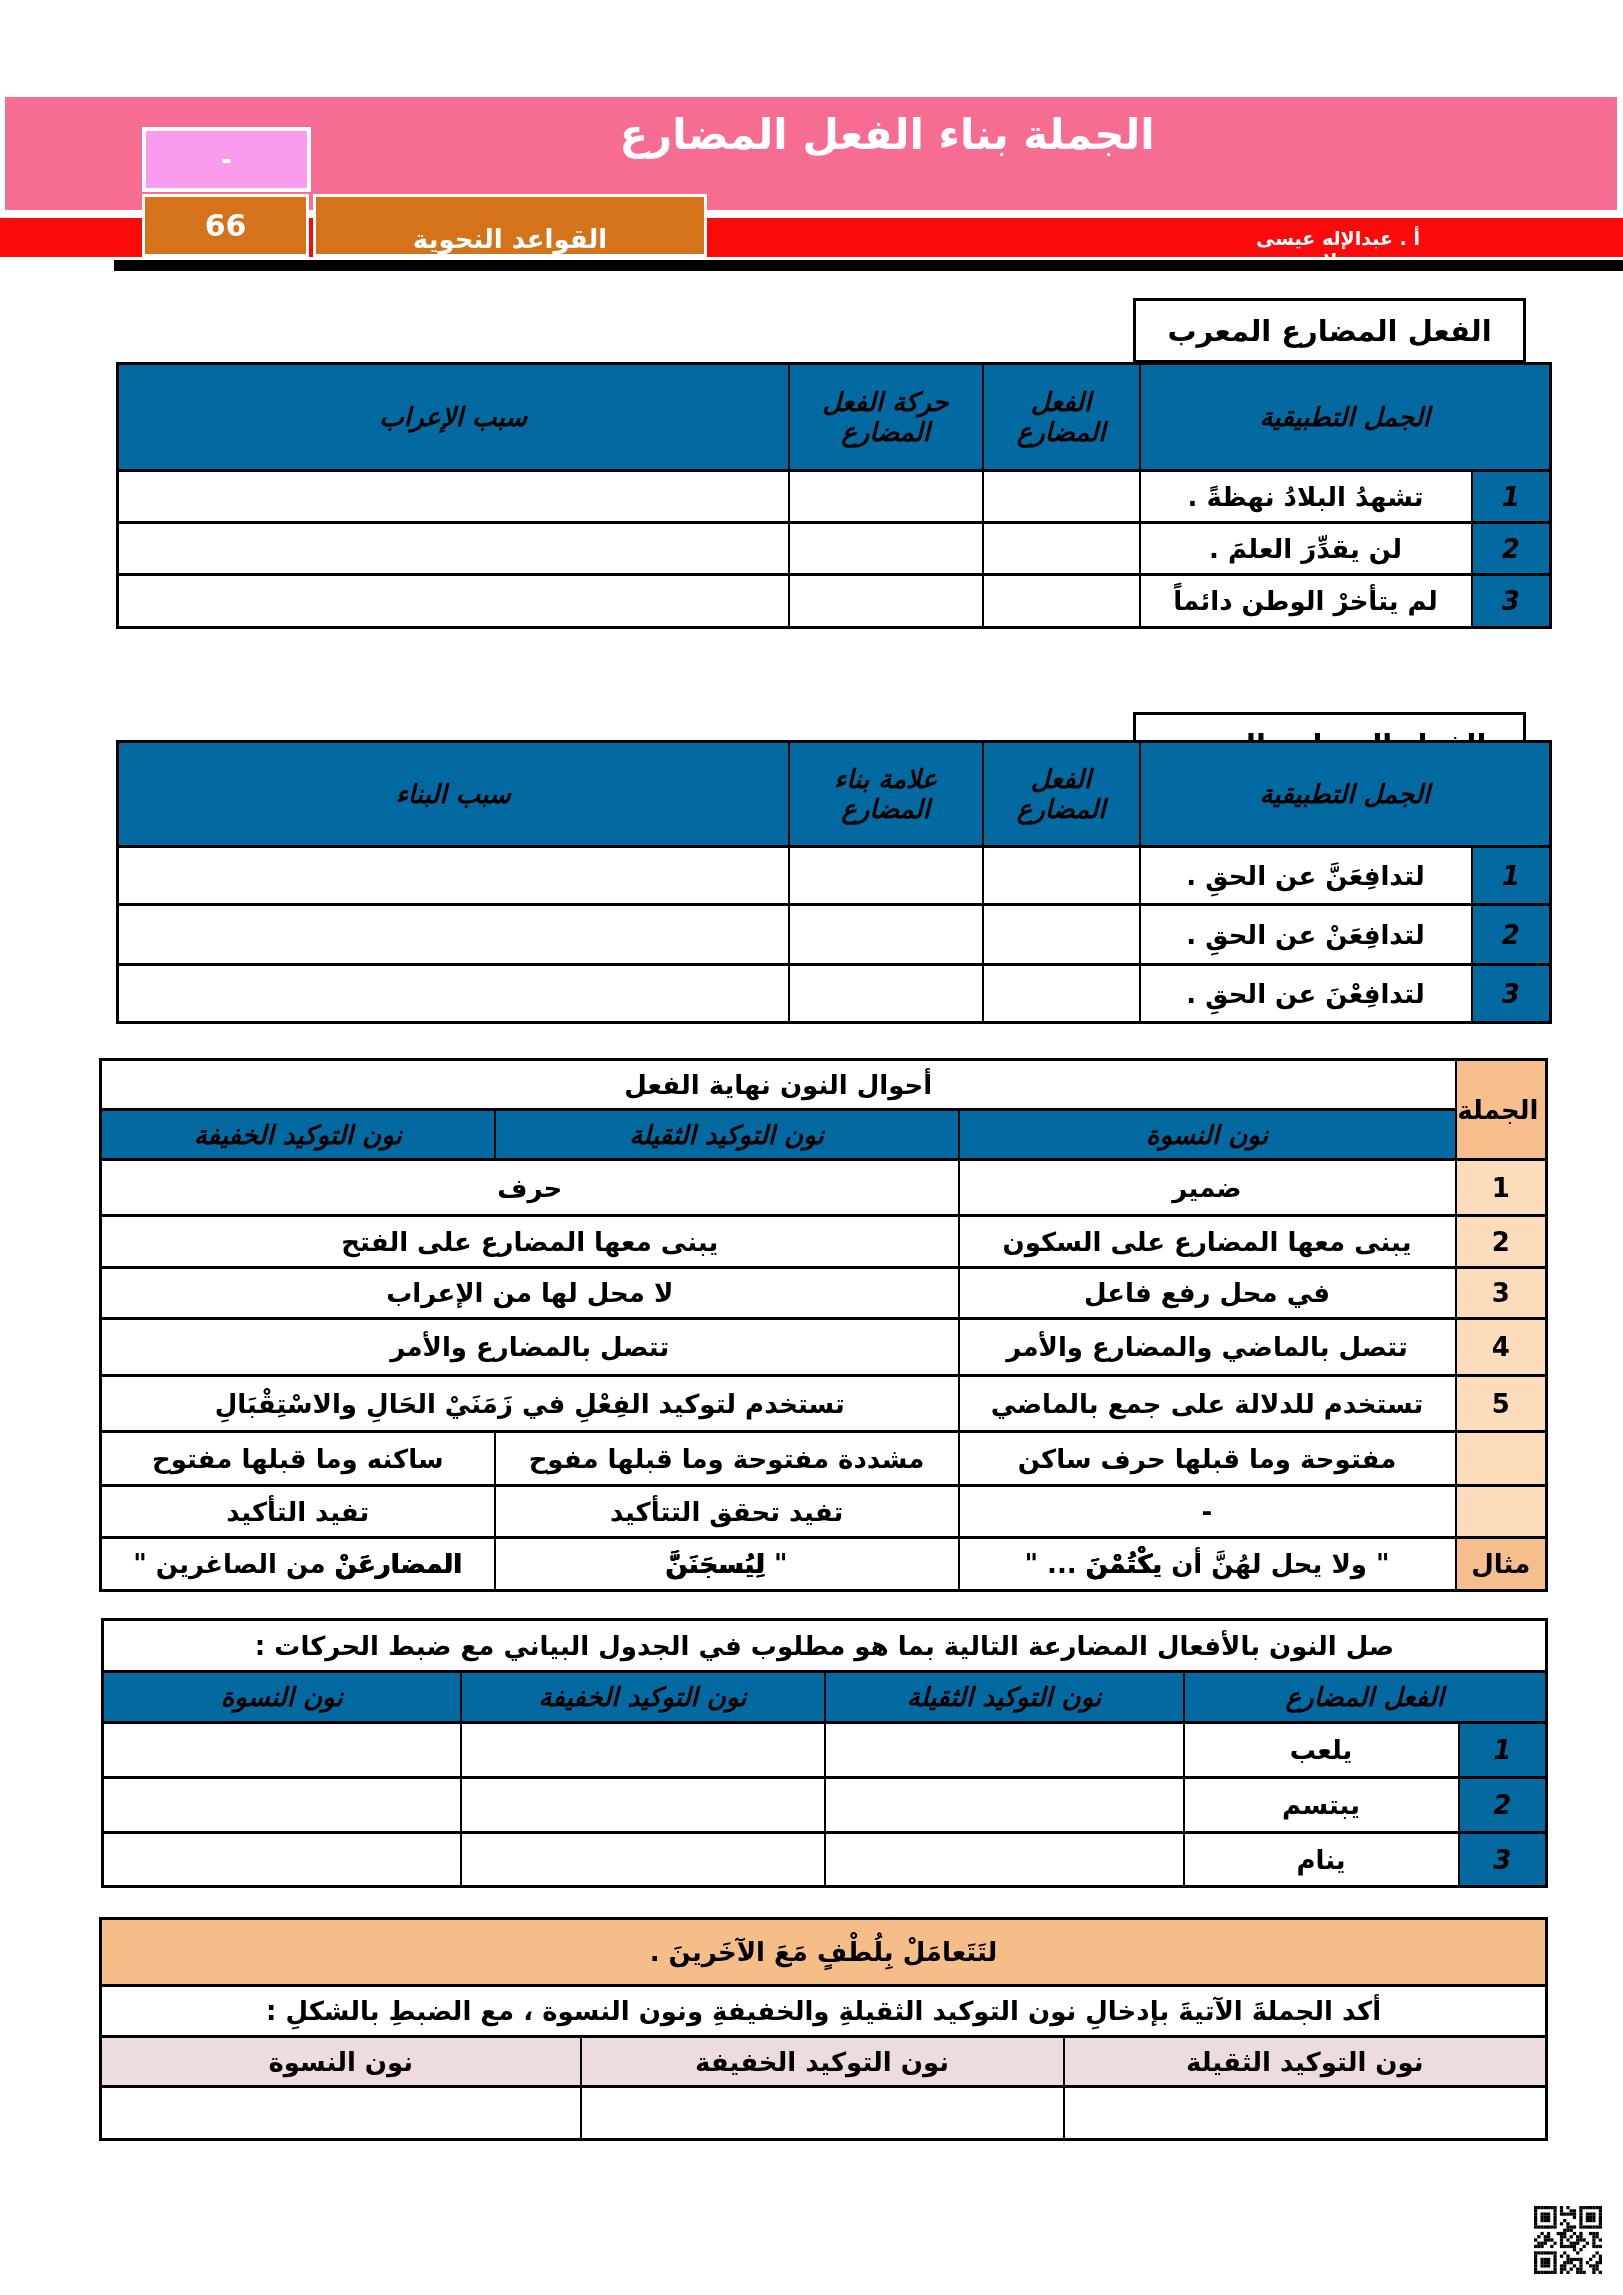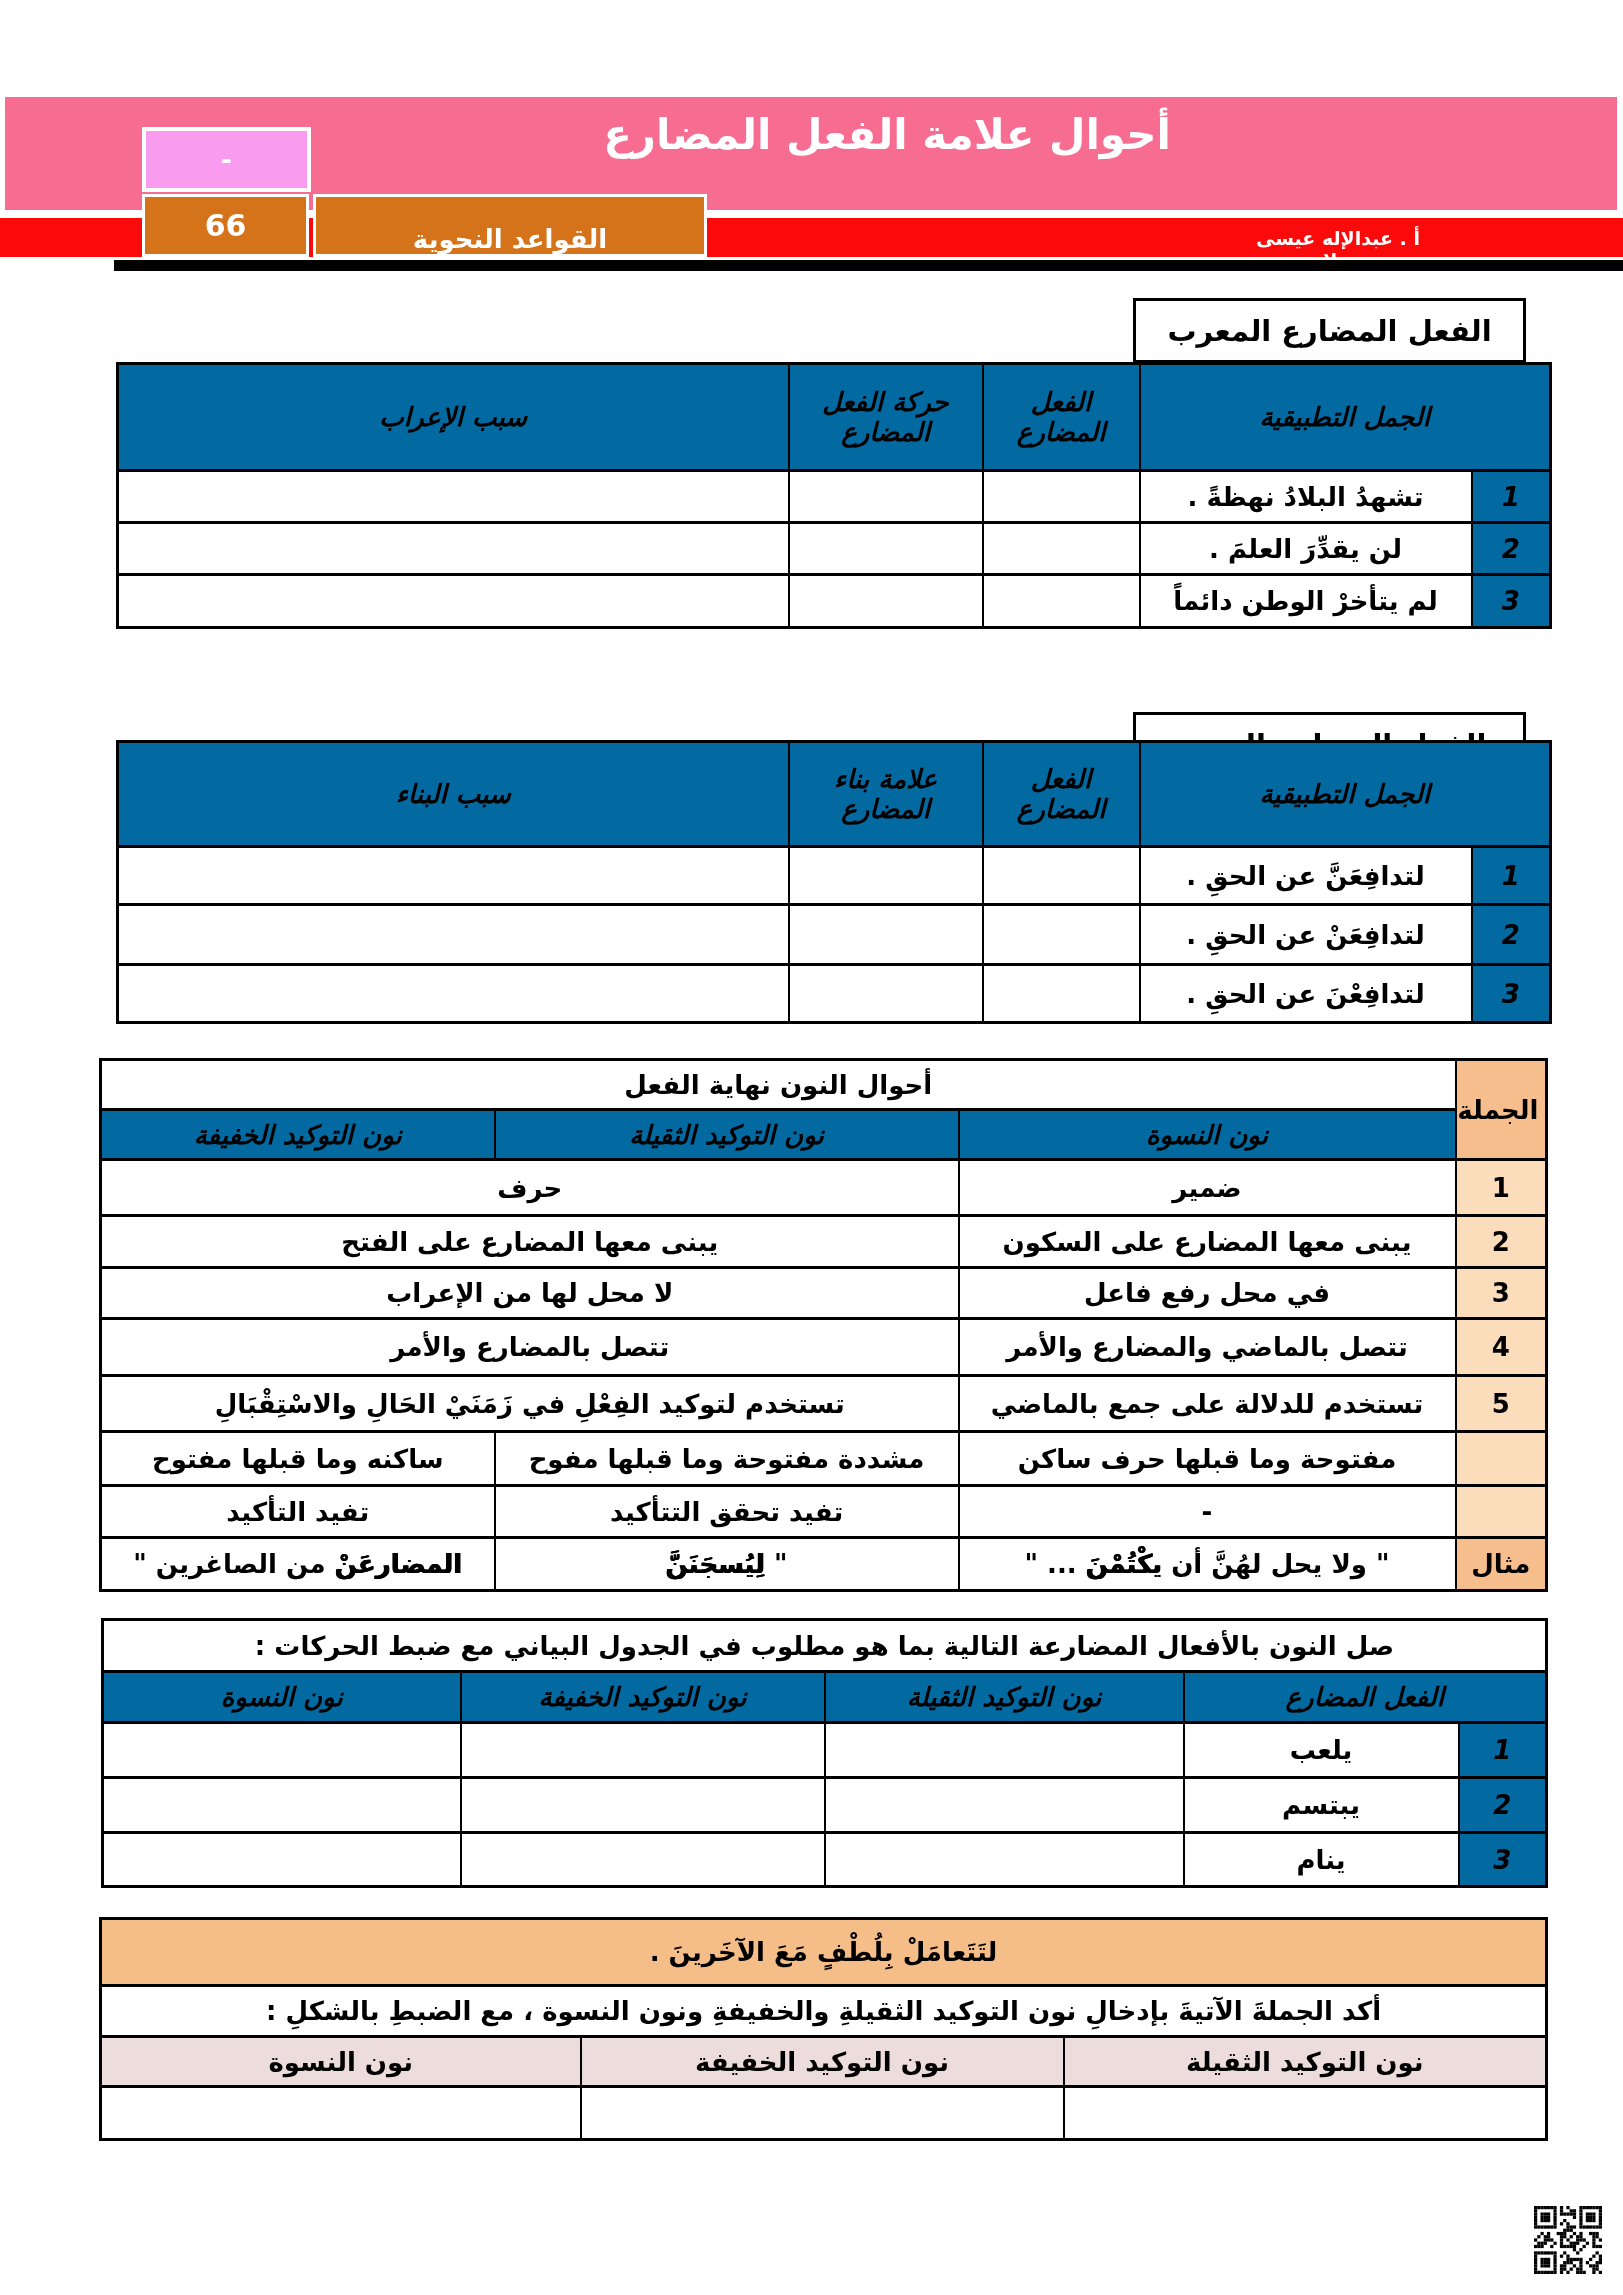--- a/index.html
+++ b/index.html
@@ -36,21 +36,21 @@
   .big-sentence{font-size:38px;}
   .t3cell{font-size:25px;}
   .xb{text-shadow:0.5px 0 #000, -0.5px 0 #000;}
   .qr{left:1534px;top:2206px;width:68px;height:68px;}
   .qr svg{width:100%;height:100%;fill:#000;}
 </style>
 </head>
 <body>
 
 <div class="abs pink-band"></div>
-<div class="abs band-title">أحوال علامة الفعل المضارع</div>
+<div class="abs band-title">الجملة بناء الفعل المضارع</div>
 <div class="abs pink-box">
   <span>-</span>
 </div>
 <div class="abs red-band"></div>
 <div class="abs author">أ . عبدالإله عيسى سهلان</div>
 <div class="abs num-box">
   <span>66</span>
 </div>
 <div class="abs subject-box">
   <span>القواعد النحوية</span>

